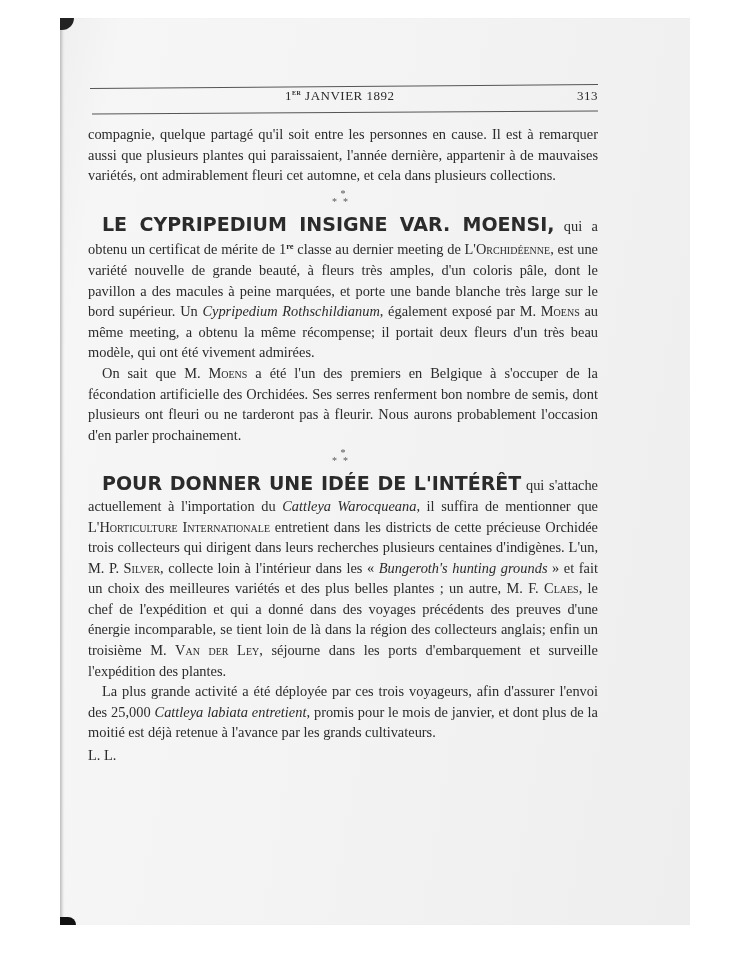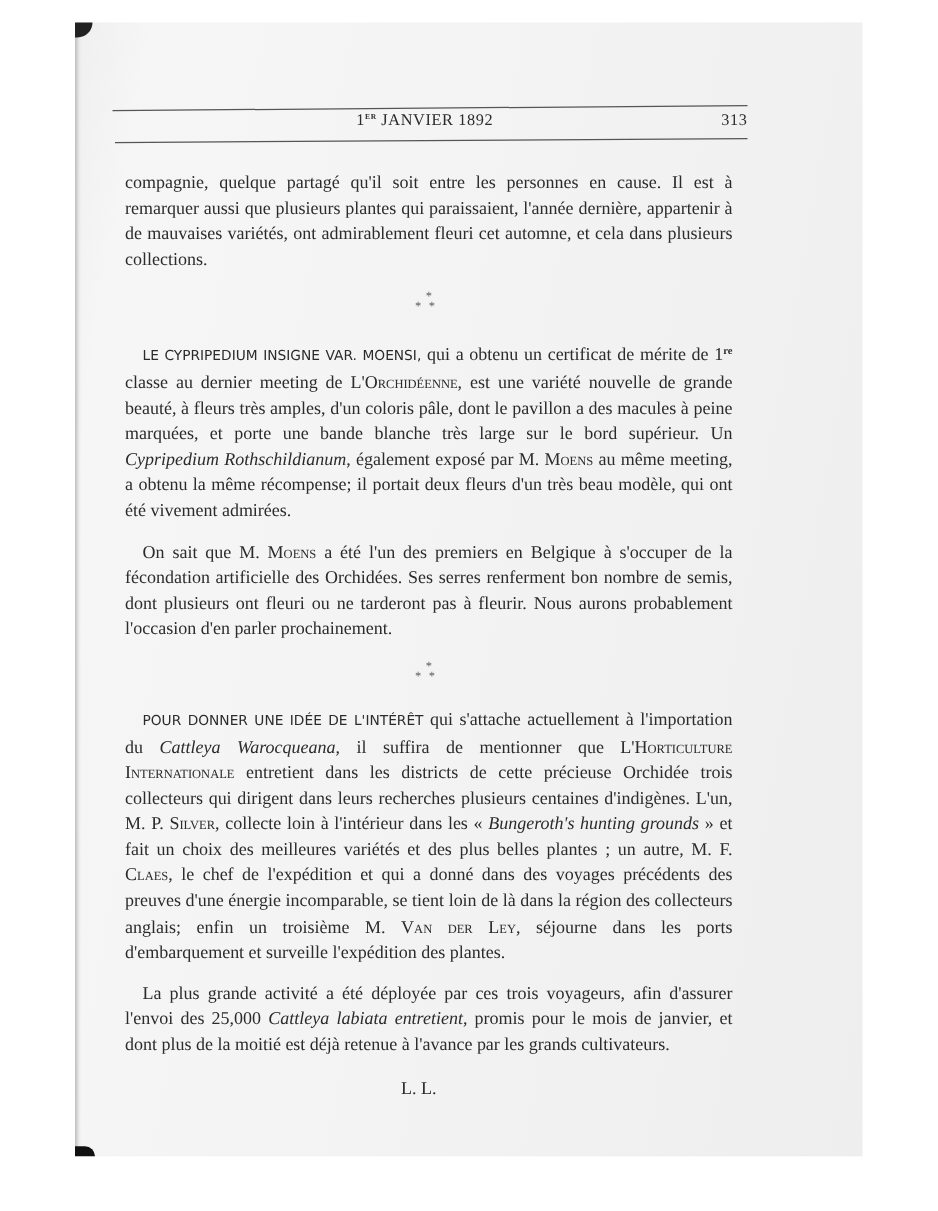--- a/index.html
+++ b/index.html
@@ -70,45 +70,45 @@
     .body-text {
       position: absolute;
       left: 88px;
       top: 124px;
       width: 510px;
       font-size: 14.4px;
       line-height: 20.6px;
       text-align: justify;
     }
     .body-text p {
-      margin: 12px;
+      margin: 0;
       text-align: justify;
       text-align-last: left;
     }
     .indent { text-indent: 14px; }
     .sc { font-variant: small-caps; }
     .lead {
       font-family: "DejaVu Sans", "Liberation Sans", sans-serif;
-      font-weight: normal;
-      font-size: 11px;
+      font-weight: bold;
+      font-size: 19px;
     }
     .asterism {
       text-align: center;
       font-size: 10px;
       line-height: 8px;
       height: 28px;
       padding-top: 4px;
       box-sizing: border-box;
       color: #555;
     }
     .asterism .row2 { letter-spacing: 6px; }
     .signature {
-      text-align: center;
+      text-align: left;
       padding-right: 16px;
-      margin-top: 14px;
+      margin-top: 2px;
     }
     sup { font-size: 8.5px; vertical-align: 5px; font-weight: bold; }
   </style>
 </head>
 <body>
 
 <div class="page"></div>
 <div class="corner-tl"></div>
 <div class="corner-bl"></div>
 

